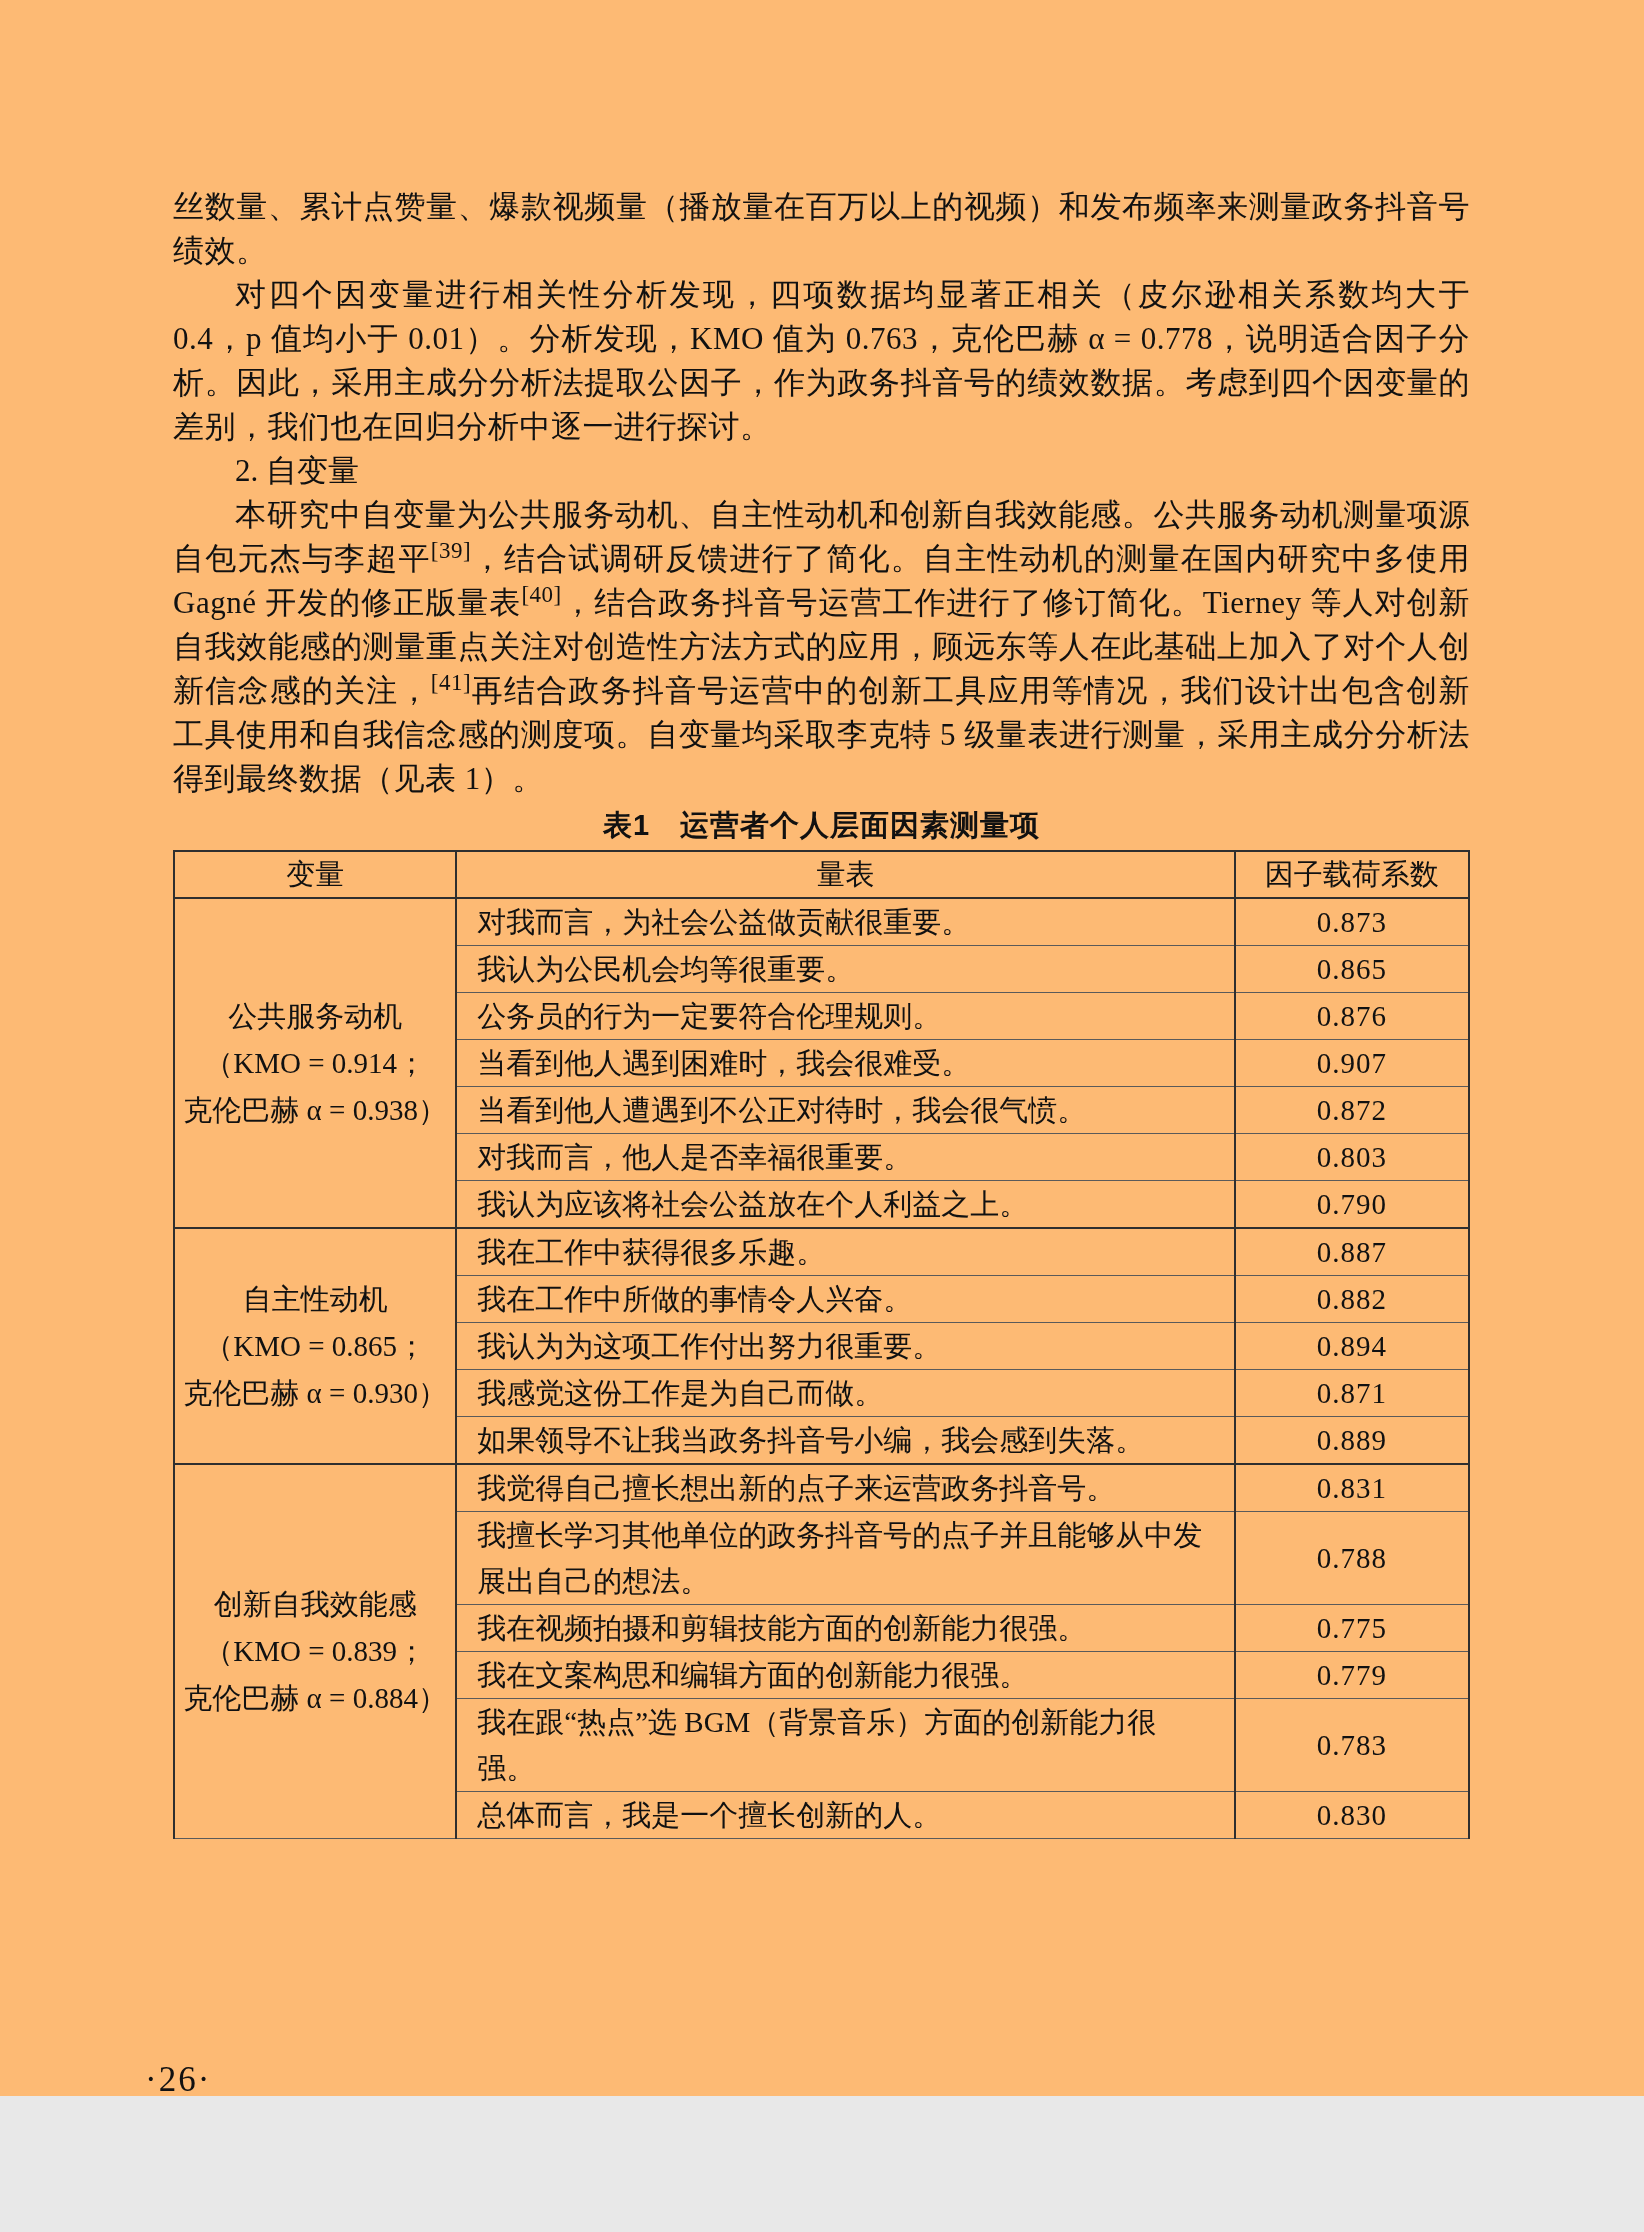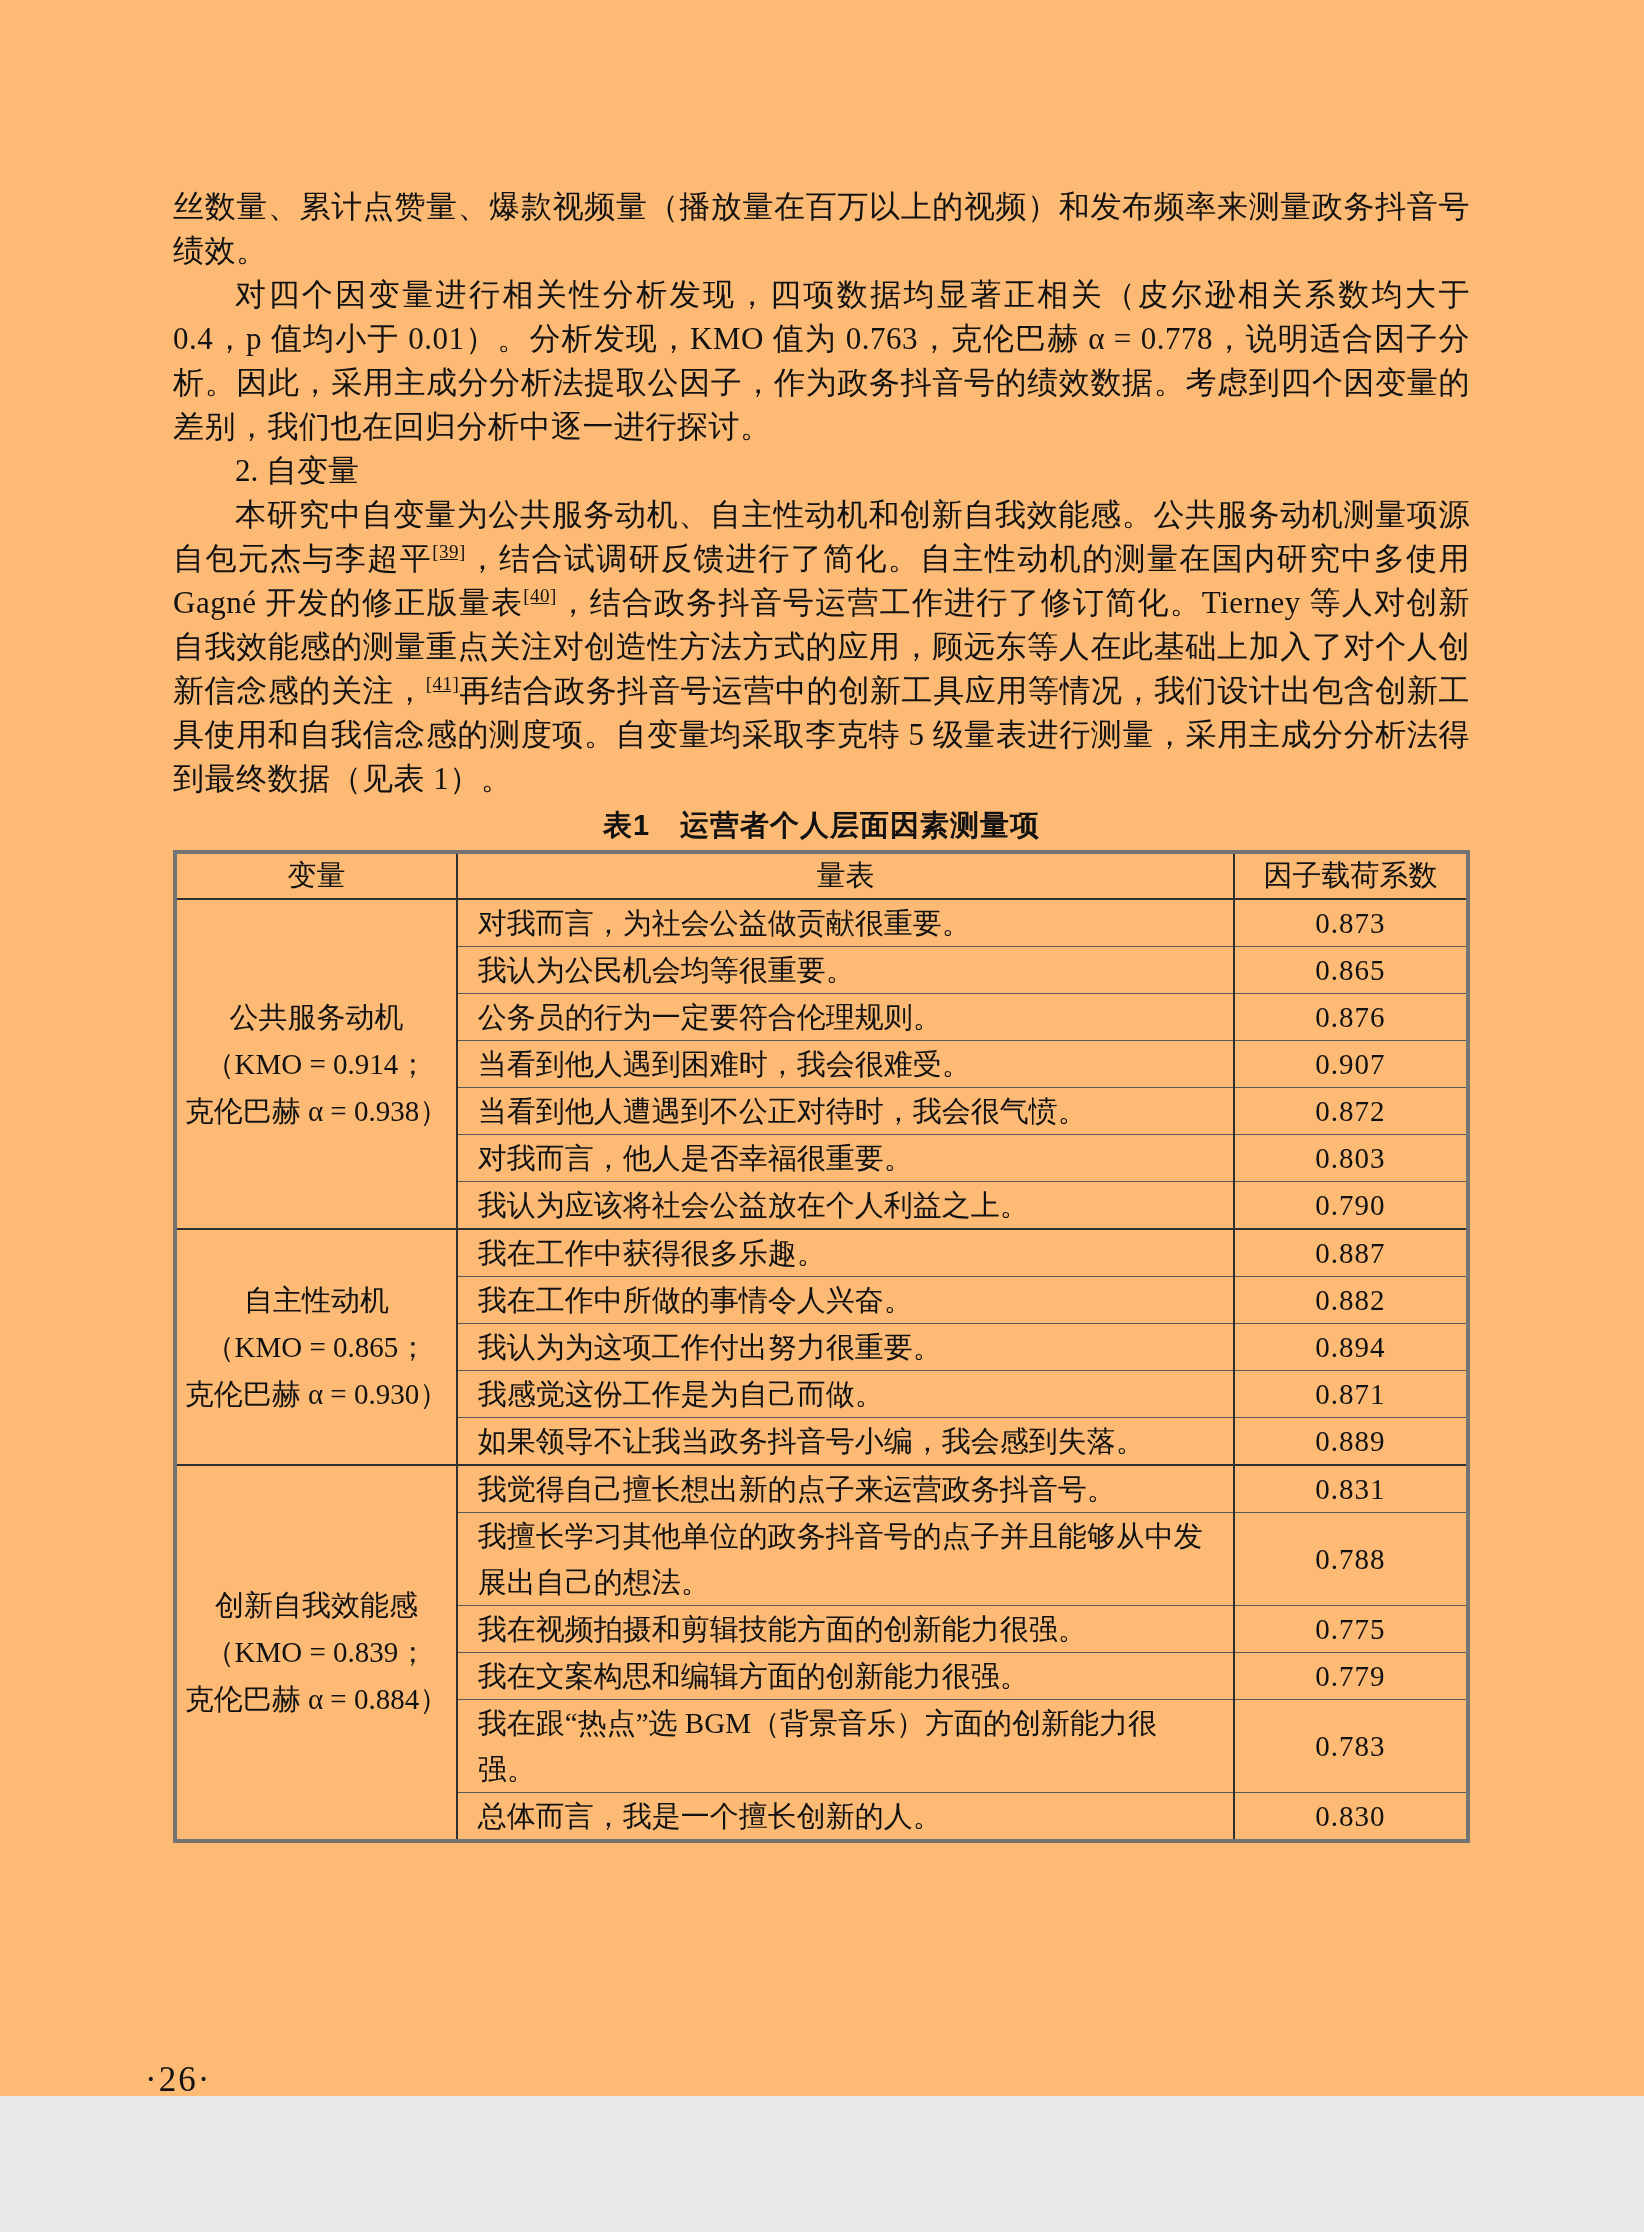--- a/index.html
+++ b/index.html
@@ -19,24 +19,23 @@
     width:1297px;
   }
   .para {
     font-size:31px;
     line-height:44px;
     text-align:justify;
     letter-spacing:0.5px;
   }
   .indent { text-indent:62px; }
   .para sup {
-    font-size:19px;
+    font-size:23px;
     line-height:0;
     vertical-align:super;
-    text-decoration:underline;
   }
   .section-heading {
     font-size:31px;
     line-height:44px;
     text-indent:62px;
     font-family:Liberation Serif, serif;
   }
   .table-title {
     text-align:center;
     font-family:"Liberation Sans","DejaVu Sans",sans-serif;
@@ -56,21 +55,21 @@
   table.measure col.c2 { width:60.1%; }
   table.measure col.c3 { width:18.1%; }
   table.measure th, table.measure td {
     border-left:2px solid #2f2f2f;
     border-right:2px solid #2f2f2f;
     border-top:1px solid #5a5a5a;
     border-bottom:1px solid #5a5a5a;
     font-weight:normal;
     vertical-align:middle;
   }
-  table.measure { border:4px solid #737373; }
+  table.measure { border:1px solid #737373; }
   table.measure thead th {
     height:42px;
     text-align:center;
     border-bottom:2px solid #2f2f2f;
     border-top:2px solid #2f2f2f;
   }
   table.measure tr { height:47px; }
   tr.group-start td { border-top:2px solid #2f2f2f; }
   td.var-cell {
     text-align:center;

